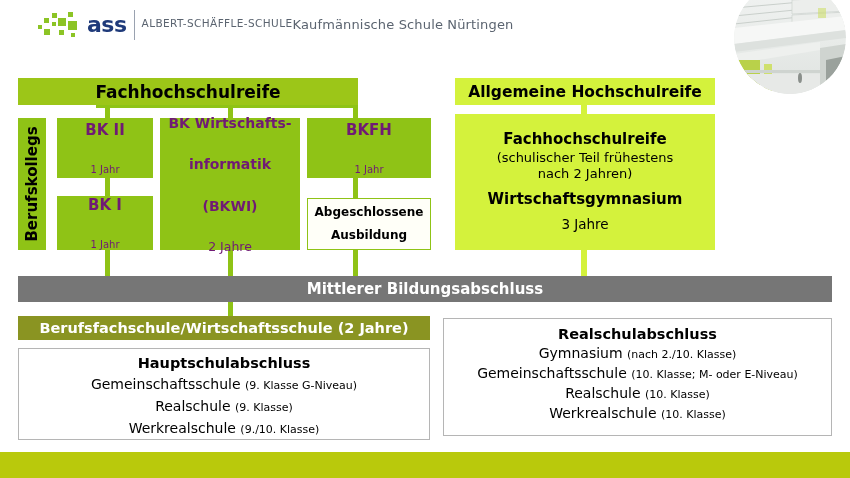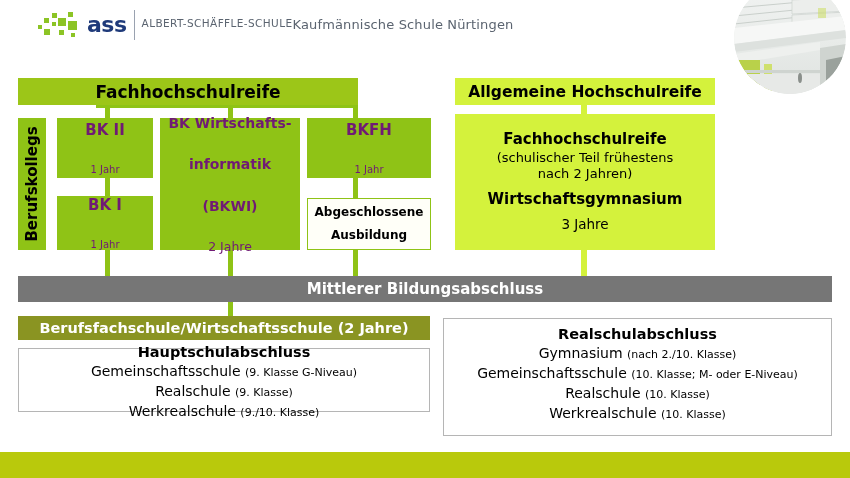--- a/index.html
+++ b/index.html
@@ -352,21 +352,21 @@
   </div>
 
   <div class="bar gray-bar" style="left:18px; top:276px; width:814px; height:26px;">
     <span>Mittlerer Bildungsabschluss</span>
   </div>
 
   <div class="bar olive-bar" style="left:18px; top:316px; width:412px; height:24px;">
     <span>Berufsfachschule/Wirtschaftsschule (2 Jahre)</span>
   </div>
 
-  <div class="box outline-card" style="left:18px; top:348px; width:412px; height:64px; justify-content:center; padding-top:6px;">
+  <div class="box outline-card" style="left:18px; top:348px; width:412px; height:92px; justify-content:space-between; padding-top:6px;">
     <div class="lst-head">Hauptschulabschluss</div>
     <div class="lst-row">
       <span>Gemeinschaftsschule</span>
       <em>(9. Klasse G-Niveau)</em>
     </div>
     <div class="lst-row">
       <span>Realschule</span>
       <em>(9. Klasse)</em>
     </div>
     <div class="lst-row">

